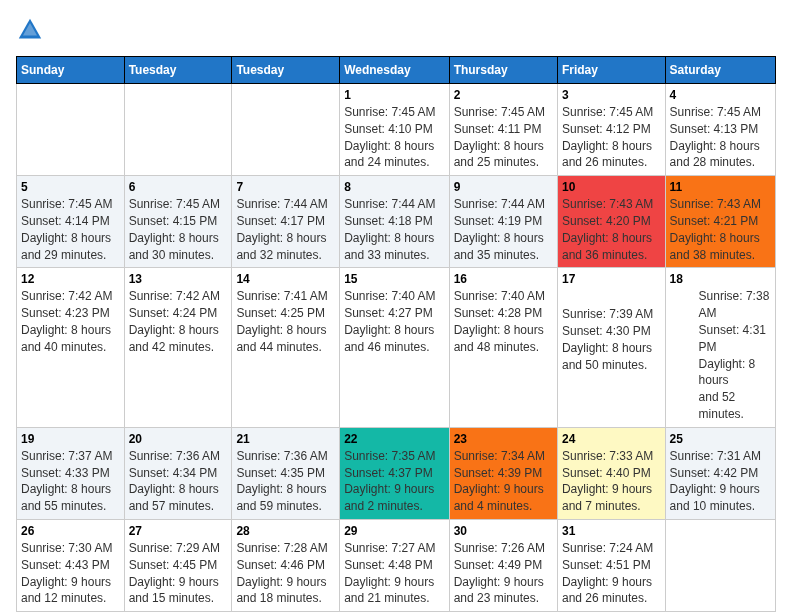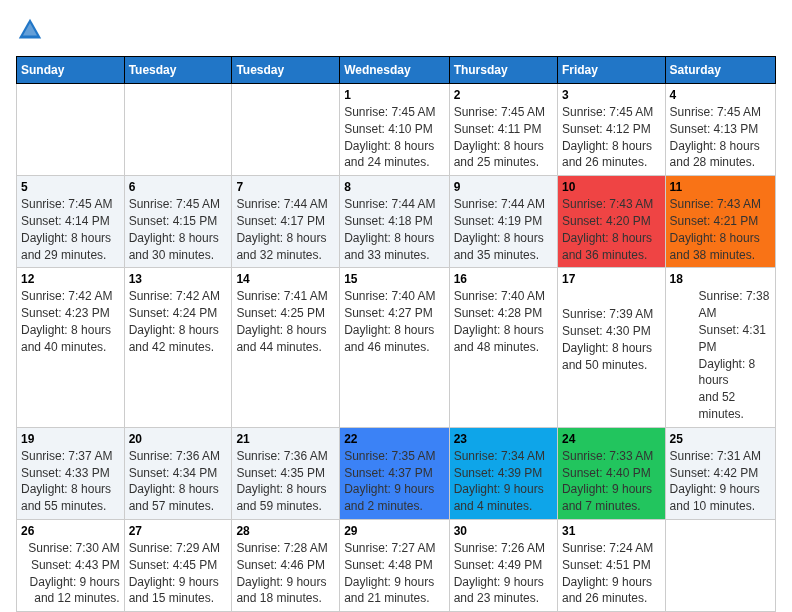--- a/index.html
+++ b/index.html
@@ -273,53 +273,53 @@
 Daylight: 8 hours
 and 57 minutes.</div>
         </td>
         <td style="background: rgb(240, 244, 248);">
           <div class="day-number">21</div>
           <div class="day-info" style="white-space: pre-line;">Sunrise: 7:36 AM
 Sunset: 4:35 PM
 Daylight: 8 hours
 and 59 minutes.</div>
         </td>
-        <td style="background: #3b82f6;">
+        <td style="background: #14b8a6;">
           <div class="day-number">22</div>
           <div class="day-info" style="white-space: pre-line;">Sunrise: 7:35 AM
 Sunset: 4:37 PM
 Daylight: 9 hours
 and 2 minutes.</div>
         </td>
-        <td style="background: #0ea5e9;">
+        <td style="background: #f97316;">
           <div class="day-number">23</div>
           <div class="day-info" style="white-space: pre-line;">Sunrise: 7:34 AM
 Sunset: 4:39 PM
 Daylight: 9 hours
 and 4 minutes.</div>
         </td>
-        <td style="background: #22c55e;">
+        <td style="background: #fef9c3;">
           <div class="day-number">24</div>
           <div class="day-info" style="white-space: pre-line;">Sunrise: 7:33 AM
 Sunset: 4:40 PM
 Daylight: 9 hours
 and 7 minutes.</div>
         </td>
         <td style="background: rgb(240, 244, 248); margin-top: 40px;">
           <div class="day-number">25</div>
           <div class="day-info" style="white-space: pre-line;">Sunrise: 7:31 AM
 Sunset: 4:42 PM
 Daylight: 9 hours
 and 10 minutes.</div>
         </td>
       </tr>
       <tr>
         <td>
           <div class="day-number">26</div>
-          <div class="day-info" style="white-space: pre-line; text-align: right;">Sunrise: 7:30 AM
+          <div class="day-info" style="white-space: pre-line;">Sunrise: 7:30 AM
 Sunset: 4:43 PM
 Daylight: 9 hours
 and 12 minutes.</div>
         </td>
         <td>
           <div class="day-number">27</div>
           <div class="day-info" style="white-space: pre-line;">Sunrise: 7:29 AM
 Sunset: 4:45 PM
 Daylight: 9 hours
 and 15 minutes.</div>

